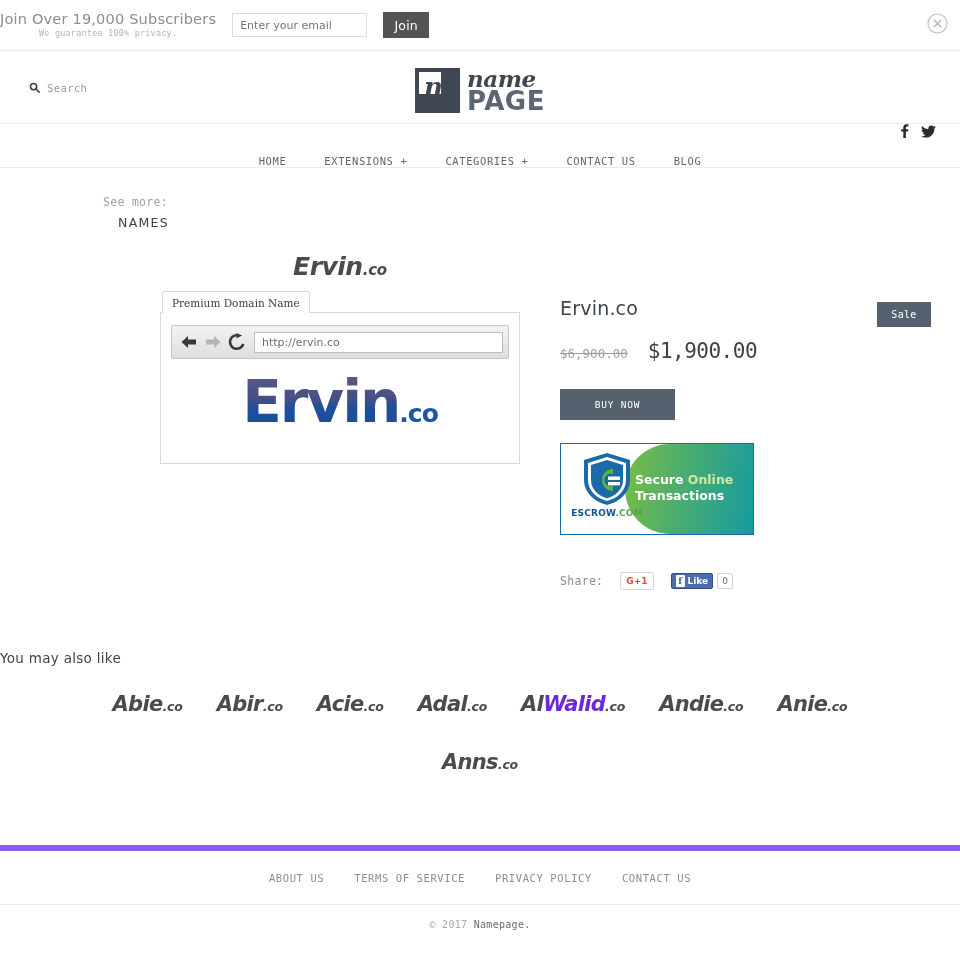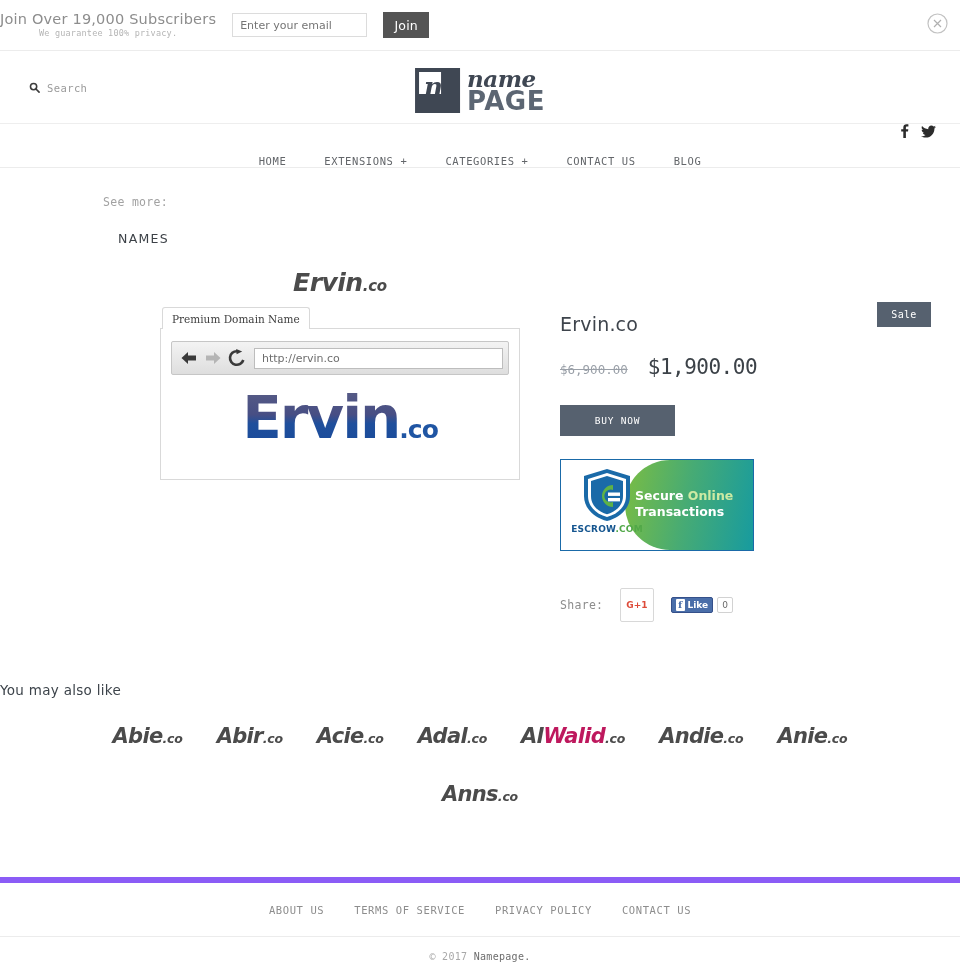--- a/index.html
+++ b/index.html
@@ -202,21 +202,21 @@
     font-family: "DejaVu Sans Mono", monospace;
     font-size: 11.5px;
     color: #a2a2a2;
     letter-spacing: .3px;
   }
   .see-more-value {
     font-family: "DejaVu Sans", sans-serif;
     font-size: 12.5px;
     color: #3c4147;
     letter-spacing: 1.3px;
-    margin-top: 22px;
+    margin-top: 6px;
     margin-left: 15px;
     cursor: pointer;
   }
 
   .product-title-top {
     text-align: center;
     margin-top: 22px;
     margin-left: -280px;
     font-family: "DejaVu Sans", sans-serif;
     font-style: italic;
@@ -432,21 +432,21 @@
     font-size: 11.5px;
     color: #8d8d8d;
     letter-spacing: .3px;
   }
   .gplus-btn {
     height: 16px;
     border: 1px solid #d8d8d8;
     background: #fff;
     display: flex;
     align-items: center;
-    padding: 8px 5px;
+    padding: 0 5px;
     font-family: "DejaVu Sans", sans-serif;
     font-weight: bold;
     font-size: 9px;
     color: #dd4b39;
     border-radius: 2px;
     cursor: pointer;
   }
   .fb-like {
     display: flex;
     align-items: center;
@@ -526,21 +526,21 @@
     font-weight: bold;
     font-size: 21px;
     color: #4b4b4b;
     letter-spacing: -.7px;
     white-space: nowrap;
   }
   .also-item .tld {
     font-size: 12.5px;
     letter-spacing: -.2px;
   }
-  .also-item .light { color: #be185d; }
+  .also-item .light { color: #6d28d9; }
   .also-row2 {
     width: 100%;
     display: flex;
     justify-content: center;
     margin-top: 18px;
   }
 
   
   .footer {
     border-top: 6px solid #8b5cf6;

